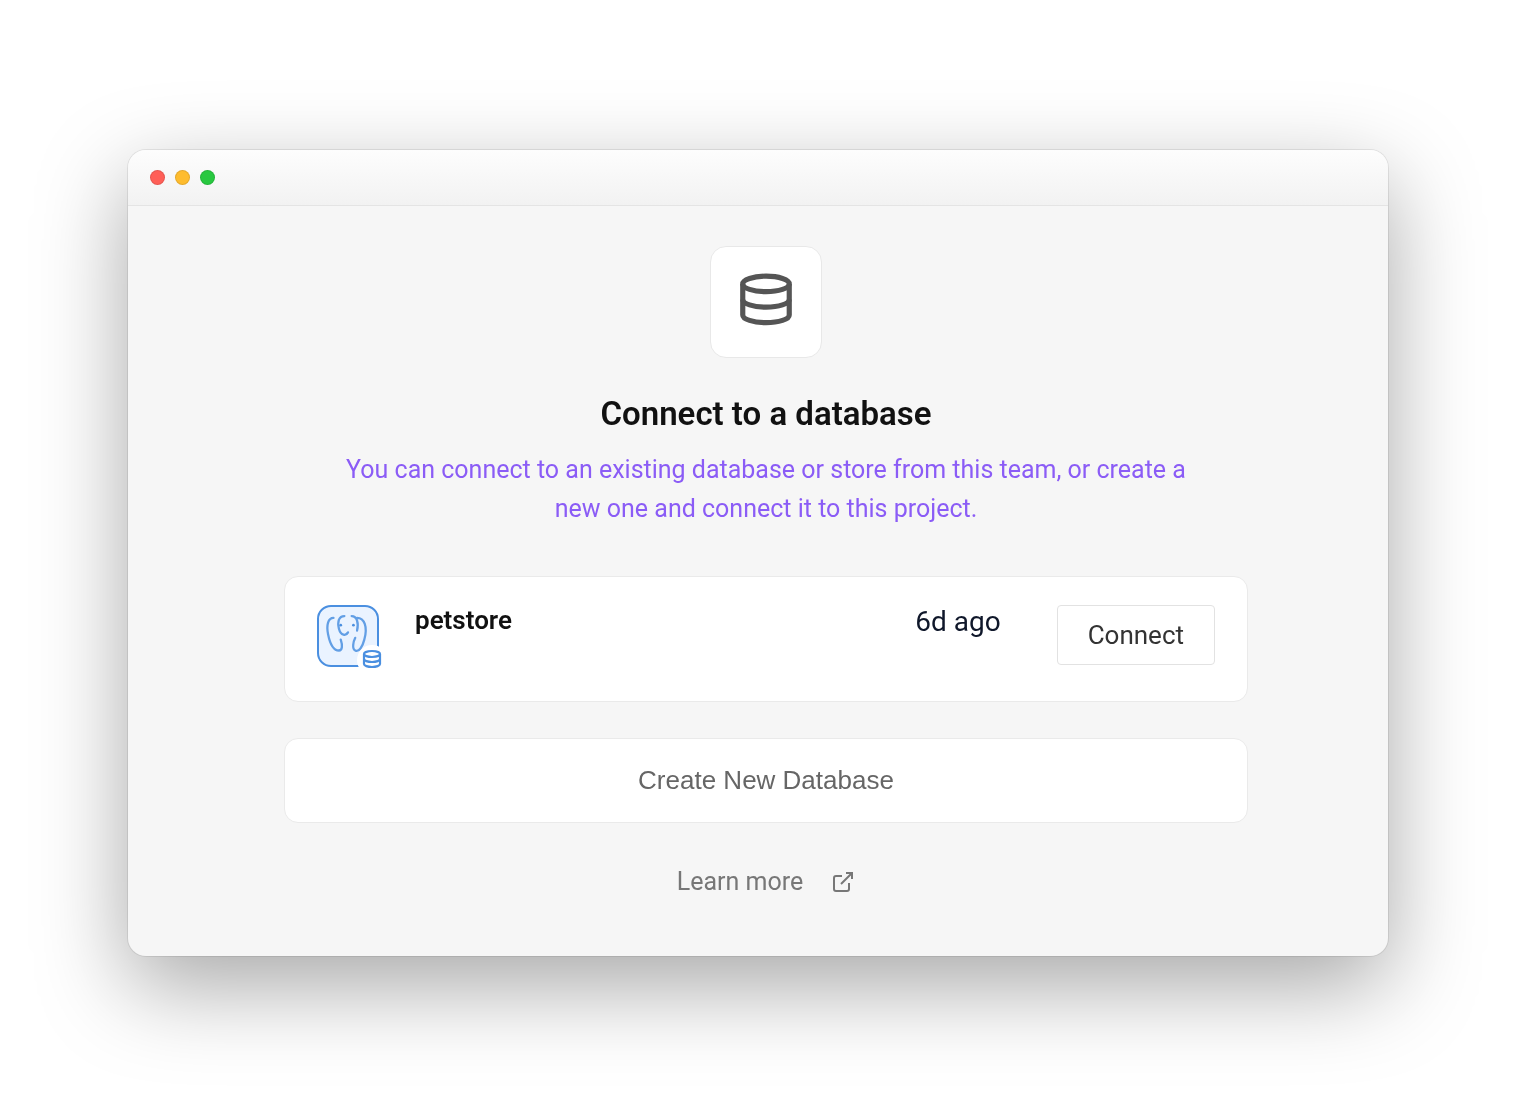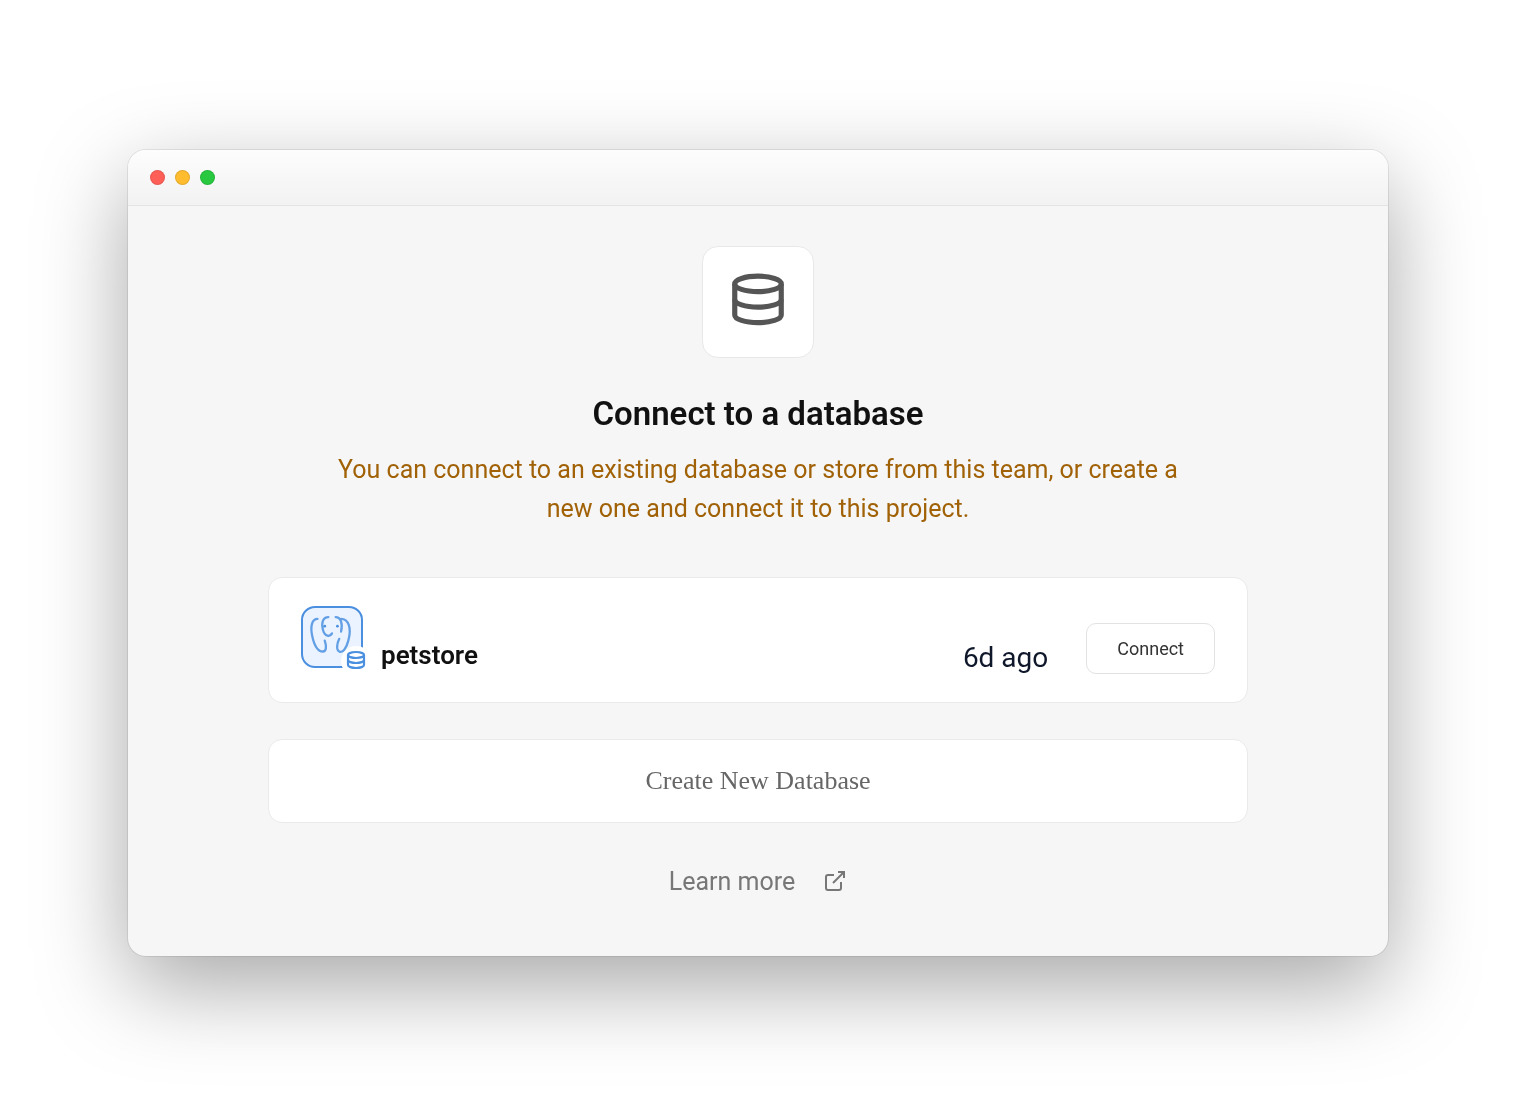--- a/index.html
+++ b/index.html
@@ -48,20 +48,21 @@
     
     .tl-close { background: #ff5f57; border: 0.5px solid rgba(0,0,0,0.1); }
     .tl-min { background: #febc2e; border: 0.5px solid rgba(0,0,0,0.1); }
     .tl-max { background: #28c840; border: 0.5px solid rgba(0,0,0,0.1); }
     
     .content {
       padding: 40px 140px 60px 140px;
       display: flex;
       flex-direction: column;
       align-items: center;
+      margin-left: 16px;
     }
     
     .hero-icon-box {
       width: 112px;
       height: 112px;
       background: #fff;
       border: 1px solid #e8e8e8;
       border-radius: 16px;
       display: flex;
       align-items: center;
@@ -80,36 +81,36 @@
     .heading {
       font-size: 33px;
       font-weight: 600;
       color: #111;
       text-align: center;
       margin-bottom: 18px;
     }
     
     .subtitle {
       font-size: 25px;
-      color: #a16207;
+      color: #8b5cf6;
       text-align: center;
       line-height: 1.55;
       max-width: 880px;
       margin-bottom: 48px;
     }
     
     .db-card {
       width: 100%;
       background: #fff;
       border: 1px solid #eaeaea;
       border-radius: 14px;
       padding: 28px 32px;
       display: flex;
-      align-items: flex-end;
-      gap: 12px;
+      align-items: flex-start;
+      gap: 30px;
       margin-bottom: 36px;
     }
     
     .db-icon {
       width: 68px;
       height: 68px;
       position: relative;
       flex-shrink: 0;
     }
     
@@ -164,38 +165,38 @@
     
     .db-time {
       font-size: 28px;
       color: #0f172a;
       margin-right: 26px;
     }
     
     .connect-btn {
       background: #fff;
       border: 1px solid #e2e2e2;
-      border-radius: 10px;
+      border-radius: 4px;
       padding: 14px 30px;
-      font-size: 18px;
+      font-size: 26px;
       color: #333;
       cursor: pointer;
       font-family: inherit;
     }
     
     .create-btn {
       width: 100%;
       background: #fff;
       border: 1px solid #eaeaea;
       border-radius: 14px;
       padding: 26px;
       font-size: 26px;
       color: #666;
       cursor: pointer;
-      font-family: Liberation Serif, serif;
+      font-family: Liberation Sans, sans-serif;
       margin-bottom: 44px;
     }
     
     .learn-more {
       display: flex;
       align-items: center;
       gap: 28px;
       font-size: 25px;
       color: #777;
       cursor: pointer;

